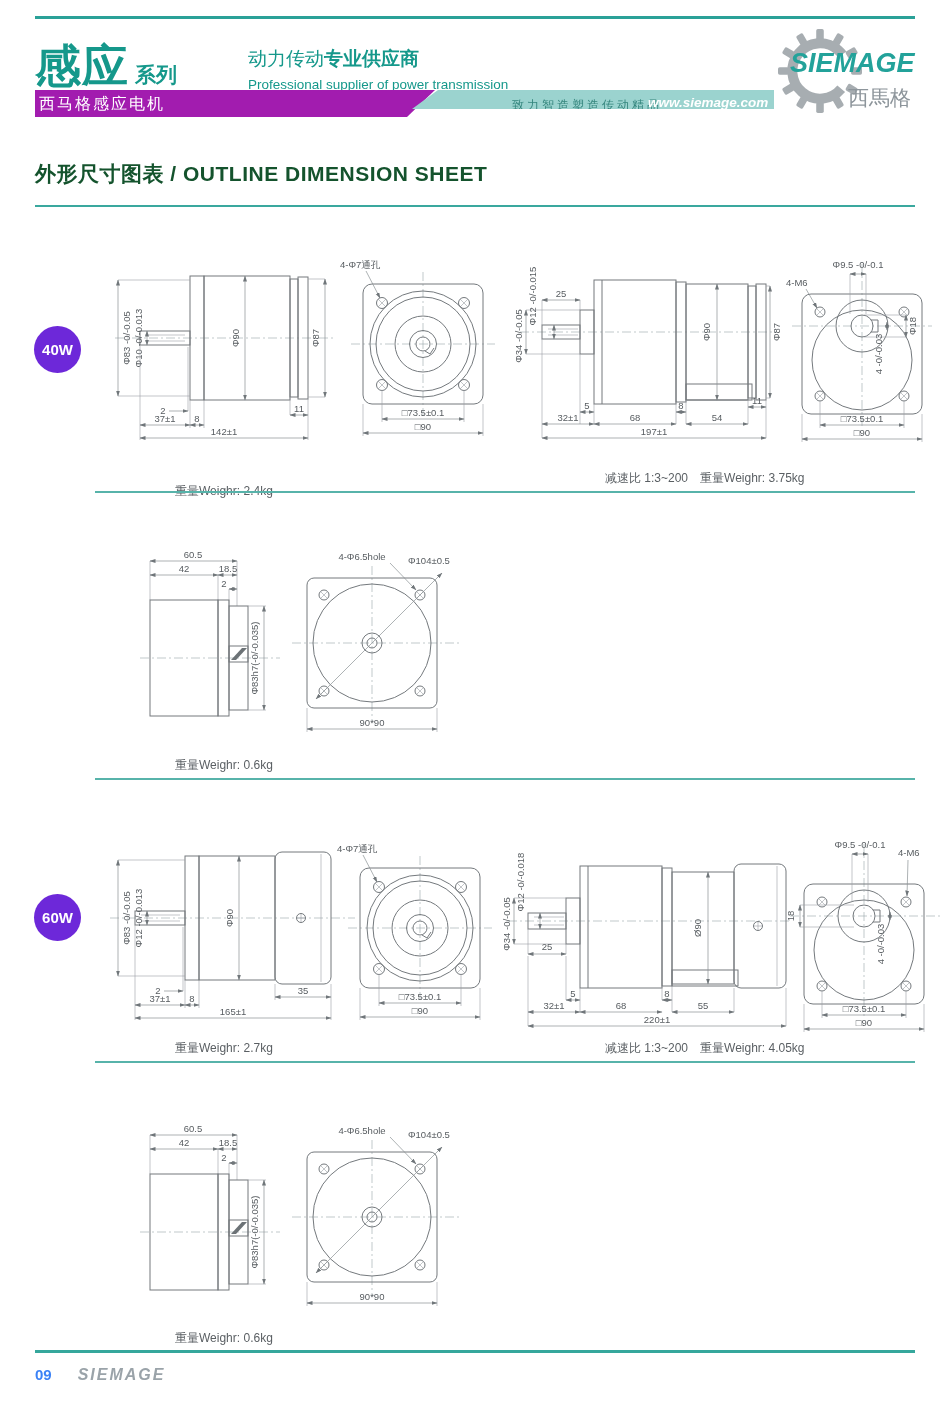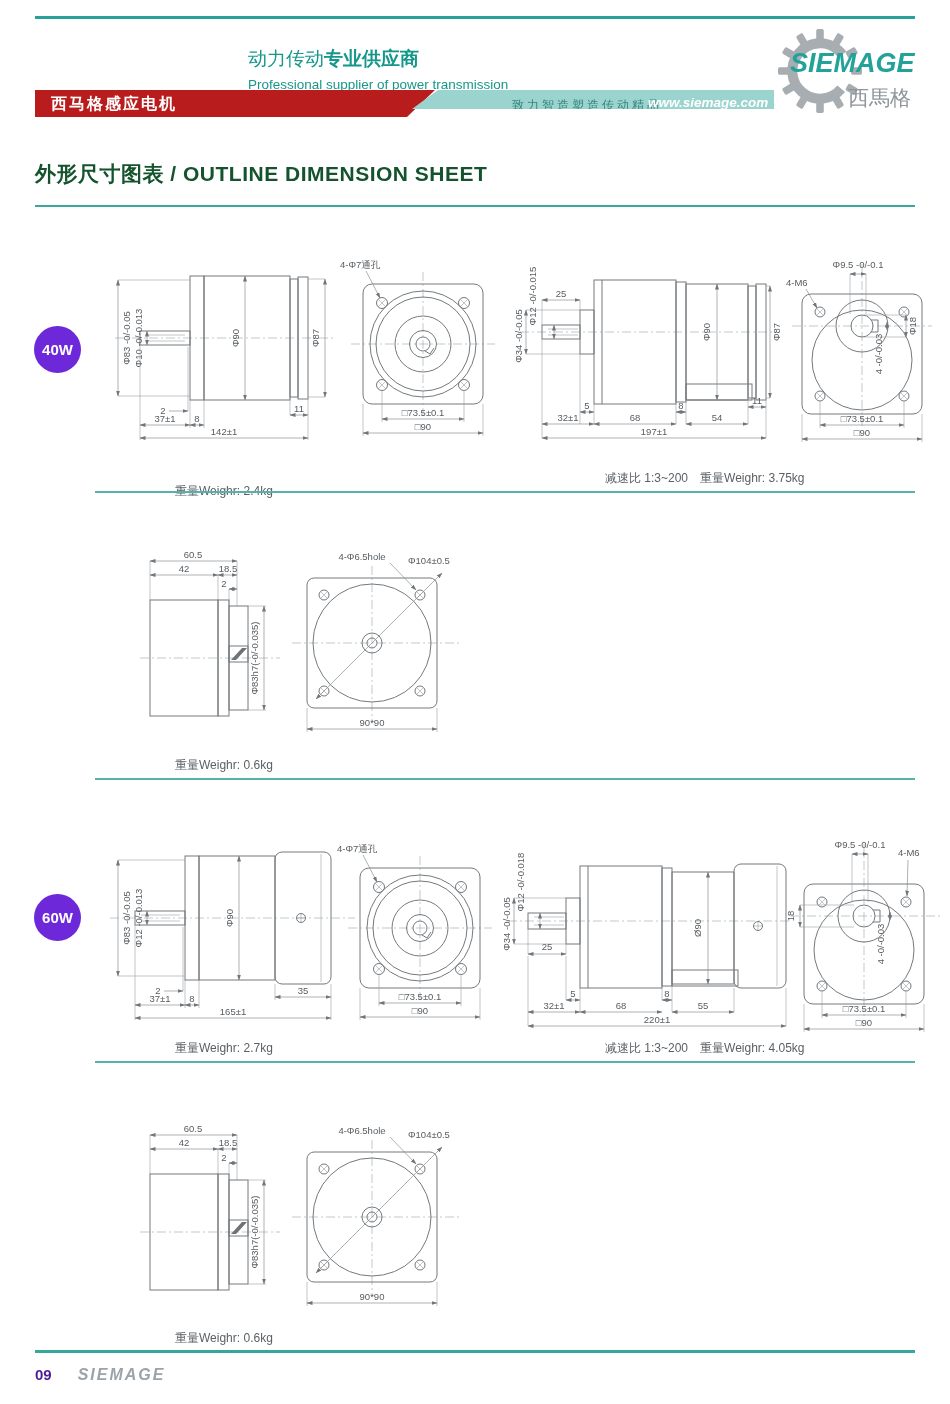--- a/index.html
+++ b/index.html
@@ -9,23 +9,23 @@
 
   
   .toprule{left:35px;width:880px;top:16px;height:3px;background:#2aa198}
   .series{left:35px;top:36px;color:#15988b;white-space:nowrap}
   .series .big{font-size:46px;font-weight:bold;letter-spacing:1px}
   .series .suf{font-size:21px;margin-left:6px;font-weight:bold}
   .tagline{left:248px;top:46px;color:#15988b}
   .tagline .l1{font-size:19px}
   .tagline .l1 .b{font-weight:bold}
   .tagline .l2{font-size:13.5px;margin-top:5px}
-  .banner-dark{left:35px;top:90px;width:400px;height:27px;background:#b91c1c;
-     clip-path:polygon(0 0,100% 0,93% 100%,0 100%);color:#fff;font-size:16px;font-weight:bold;
-     line-height:27px;padding-left:16px;box-sizing:border-box;letter-spacing:2px}
+  .banner-dark{left:35px;top:90px;width:400px;height:27px;background:#a21caf;
+     clip-path:polygon(0 0,100% 0,93% 100%,0 100%);color:#fff;font-size:16px;font-weight:normal;
+     line-height:27px;padding-left:4px;box-sizing:border-box;letter-spacing:2px}
   .banner-light{left:412px;top:90px;width:362px;height:19px;background:#9bd3cf;
      clip-path:polygon(26px 0,100% 0,100% 100%,0 100%)}
   .banner-light .slogan{position:absolute;left:100px;top:7px;font-size:12px;color:#35867e;letter-spacing:3px}
   .banner-light .url{position:absolute;left:236px;top:5px;font-size:13.5px;font-weight:bold;font-style:italic;color:#ffffff}
   .logo-wrap{left:778px;top:26px;width:165px;height:100px}
   .logo-text{position:absolute;left:12px;top:22px;font-size:27px;font-weight:bold;font-style:italic;color:#23a29a}
   .logo-cn{position:absolute;left:70px;top:58px;font-size:21px;color:#8d959b;font-family:"DejaVu Serif",serif}
 
   
   .title{left:35px;top:160px;font-size:21px;font-weight:bold;color:#14532d;letter-spacing:.5px}
@@ -35,21 +35,21 @@
   .badge{width:47px;height:47px;border-radius:50%;background:#6d28d9;color:#fff;font-weight:bold;
          font-size:15px;display:flex;align-items:center;justify-content:center}
 
   
   .cap{font-size:12px;color:#5a5f63;white-space:nowrap}
   .sep{left:95px;width:820px;height:2px;background:#57b3aa}
   .sep-final{left:35px;width:880px;height:3px;background:#35a79c}
 
   
   .footer{left:35px;top:1366px;display:flex;align-items:baseline}
-  .pageno{font-size:15px;font-weight:bold;color:#4c1d95}
+  .pageno{font-size:15px;font-weight:bold;color:#3b82f6}
   .foot-brand{margin-left:26px;font-size:16px;font-weight:bold;font-style:italic;color:#9aa3a9;letter-spacing:2px}
 
   
   svg text{font-size:9.5px;fill:#575c60;font-family:"Liberation Sans",sans-serif}
   .mid{text-anchor:middle}
   .nof{fill:none;stroke:#74797d;stroke-width:1}
   .dim{stroke:#8a9094;stroke-width:.7;marker-start:url(#ar);marker-end:url(#ar)}
   .ldr{stroke:#8a9094;stroke-width:.7;fill:none;marker-end:url(#ar)}
   .ext{stroke:#9aa0a4;stroke-width:.6;fill:none}
   .cl{stroke:#98a4a8;stroke-width:.6;stroke-dasharray:9 3 2 3}
@@ -61,20 +61,23 @@
   <defs>
     <marker id="ar" markerWidth="6" markerHeight="6" refX="5.5" refY="2" orient="auto-start-reverse" markerUnits="userSpaceOnUse">
       <path d="M0,0L6,2L0,4z" fill="#70767a"></path>
     </marker>
   </defs>
 </svg>
 
 <div class="page">
 
   <div class="abs toprule"></div>
+  <div class="abs series">
+    <span class="big">感应</span><span class="suf">系列</span>
+  </div>
   <div class="abs tagline">
     <div class="l1"><span>动力传动</span><span class="b">专业供应商</span></div>
     <div class="l2">Professional supplier of power transmission</div>
   </div>
   <div class="abs banner-dark">西马格感应电机</div>
   <div class="abs banner-light">
     <span class="slogan">致力智造塑造传动精品</span>
     <span class="url">www.siemage.com</span>
   </div>
   <div class="abs logo-wrap">

